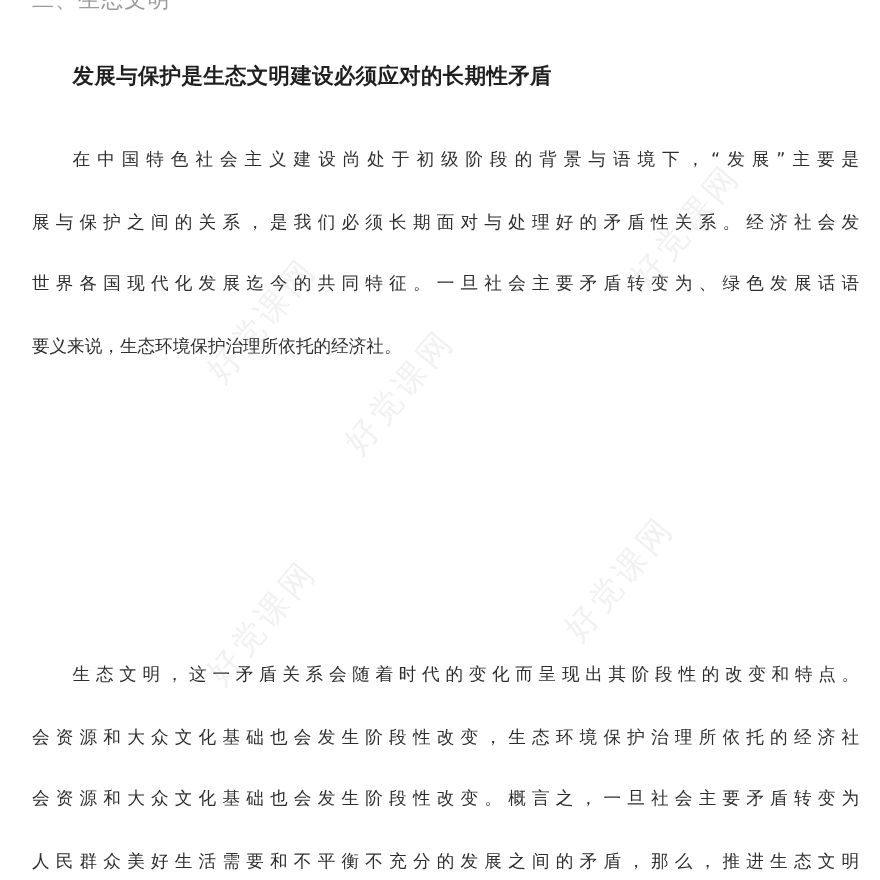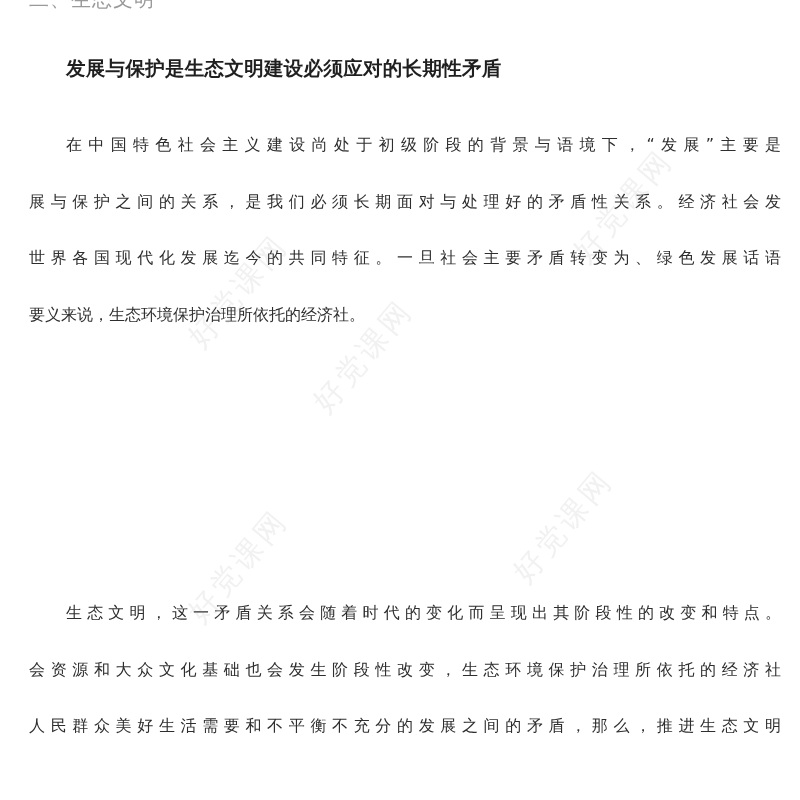--- a/index.html
+++ b/index.html
@@ -85,20 +85,21 @@
   <div class="para para-1">
     <div class="line first">在中国特色社会主义建设尚处于初级阶段的背景与语境下，“发展”主要是</div>
     <div class="line">展与保护之间的关系，是我们必须长期面对与处理好的矛盾性关系。经济社会发</div>
     <div class="line">世界各国现代化发展迄今的共同特征。一旦社会主要矛盾转变为、绿色发展话语</div>
     <div class="line last">要义来说，生态环境保护治理所依托的经济社。</div>
   </div>
 
   <div class="para para-2">
     <div class="line first">生态文明，这一矛盾关系会随着时代的变化而呈现出其阶段性的改变和特点。</div>
     <div class="line">会资源和大众文化基础也会发生阶段性改变，生态环境保护治理所依托的经济社</div>
+    <div class="line">会资源和大众文化基础也会发生阶段性改变。概言之，一旦社会主要矛盾转变为</div>
     <div class="line">人民群众美好生活需要和不平衡不充分的发展之间的矛盾，那么，推进生态文明</div>
   </div>
 
   <div class="watermark" style="left:175px; top:330px;">好党课网</div>
   <div class="watermark" style="left:300px; top:395px;">好党课网</div>
   <div class="watermark" style="left:560px; top:245px;">好党课网</div>
   <div class="watermark" style="left:175px; top:605px;">好党课网</div>
   <div class="watermark" style="left:500px; top:565px;">好党课网</div>
 
 </div>

